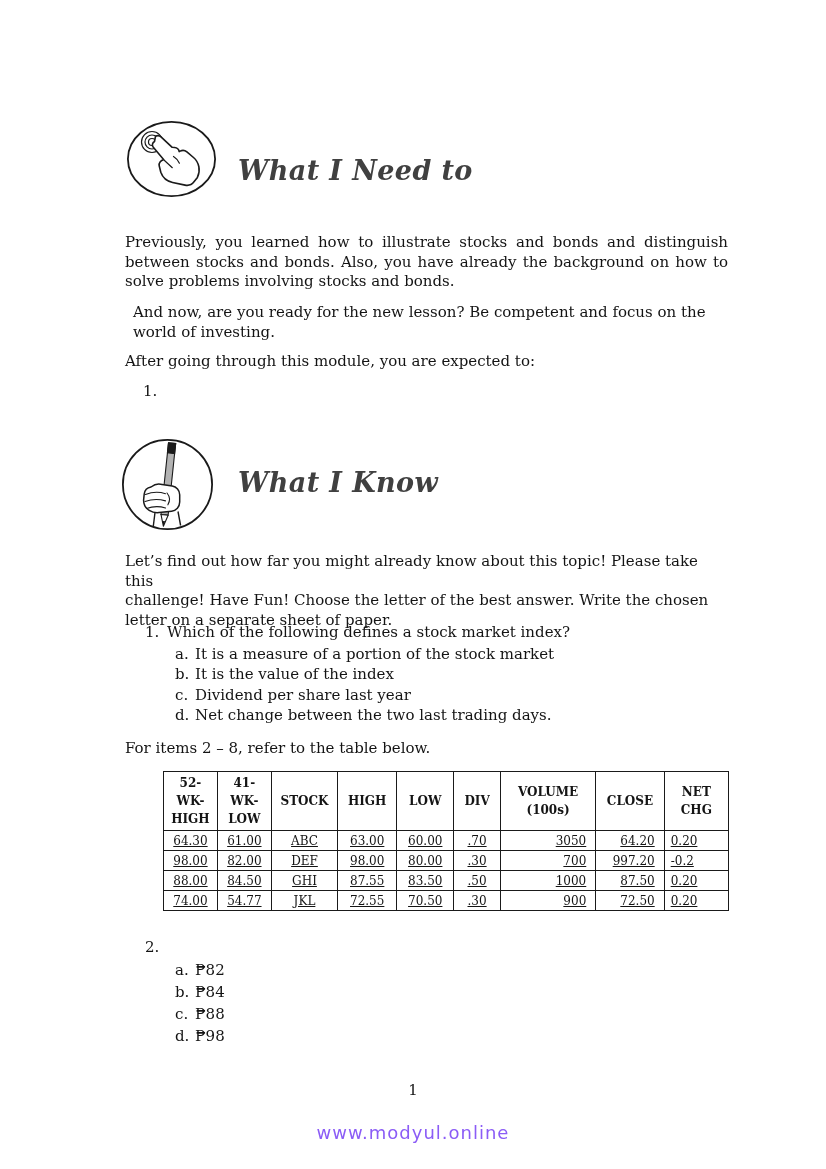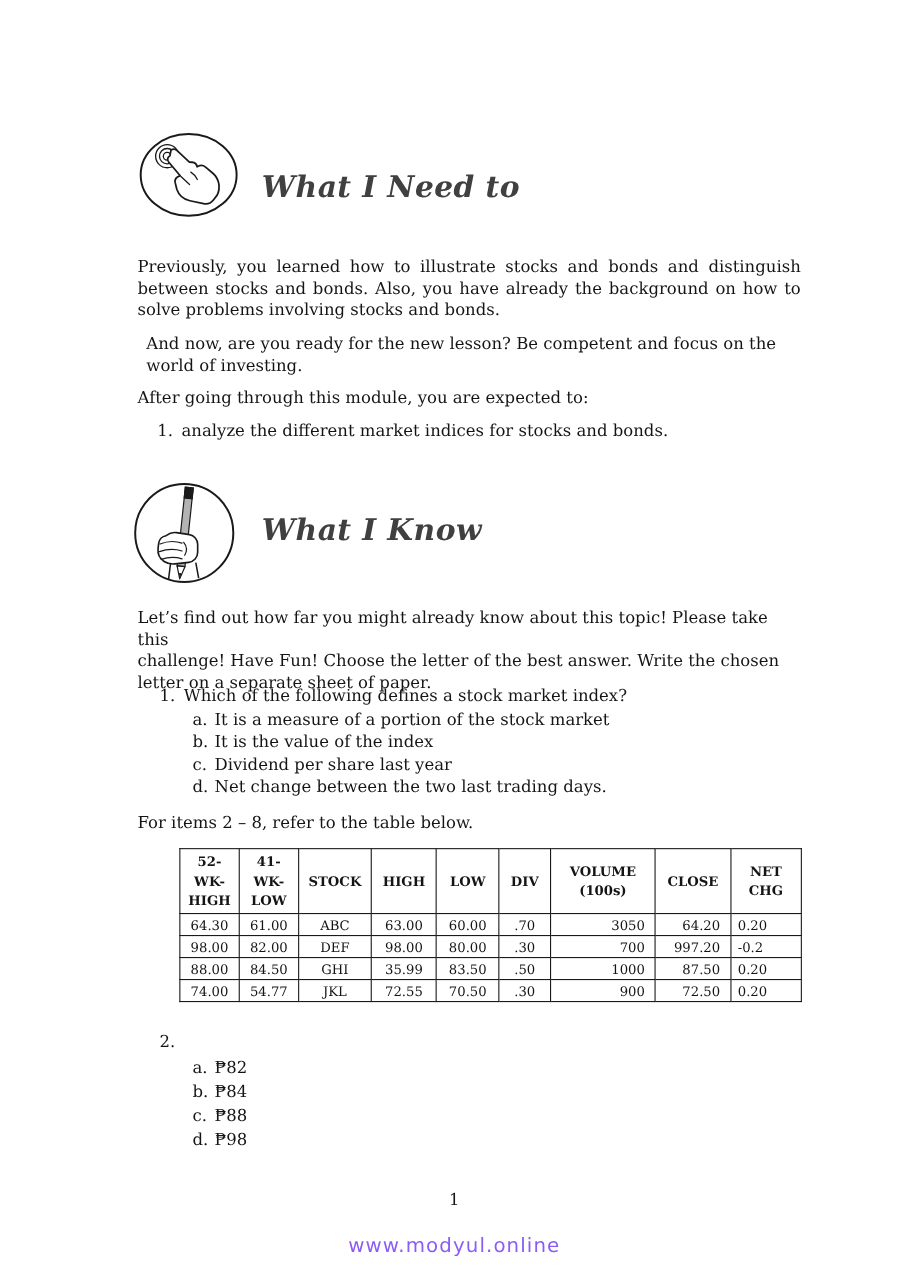--- a/index.html
+++ b/index.html
@@ -27,21 +27,21 @@
     border-collapse:collapse;table-layout:fixed;width:566px;
     font-size:12px;
   }
   table.stock th,table.stock td{
     border:1.5px solid #1a1a1a;overflow:hidden;white-space:normal;
   }
   table.stock th{
     font-weight:bold;text-align:center;vertical-align:middle;
     height:58px;line-height:18px;padding:0 2px;
   }
-  table.stock td{height:19px;line-height:18px;padding:0;}
+  table.stock td{height:19px;line-height:18px;padding:0;text-decoration:underline;}
   td.c{text-align:center;}
   td.r{text-align:right;padding-right:9px !important;}
   td.l{text-align:left;padding-left:6px !important;}
   .page-number{width:826px;text-align:center;font-size:15px;}
   .watermark{
     width:826px;text-align:center;font-family:"DejaVu Sans",sans-serif;
     font-size:18px;color:#8b5cf6;letter-spacing:1px;
   }
 </style>
 </head>
@@ -76,21 +76,20 @@
 <div class="abs heading-clip" style="left:238px;top:152px;width:280px;">
   <div class="heading">What I Need to</div>
 </div>
 
 <div class="abs body-text justify" style="left:125px;top:233px;width:603px;">Previously, you learned how to illustrate stocks and bonds and distinguish between stocks and bonds. Also, you have already the background on how to solve problems involving stocks and bonds.</div>
 <div class="abs body-text preline" style="left:133px;top:303px;width:603px;">And now, are you ready for the new lesson? Be competent and focus on the
 world of investing.</div>
 <div class="abs body-text" style="left:125px;top:352px;width:603px;">After going through this module, you are expected to:</div>
 <div class="abs body-text flexrow" style="left:143px;top:382px;width:585px;">
   <span class="num-col">1.</span>
-  <span>analyze the different market indices for stocks and bonds.</span>
 </div>
 
 <div class="abs" style="left:121px;top:436px;width:93px;height:97px;">
   <svg viewBox="0 0 93 97" width="93" height="97">
     <circle cx="46.5" cy="48.5" r="44.6" fill="#fff" stroke="#1a1a1a" stroke-width="1.8"></circle>
     <g transform="rotate(6 47 48)">
       <rect x="43.2" y="7" width="7.2" height="72" fill="#b3b3b3" stroke="#1a1a1a" stroke-width="1.1"></rect>
       <rect x="43.2" y="7" width="7.2" height="10" fill="#1a1a1a" stroke="#1a1a1a" stroke-width="1.1"></rect>
       <polygon points="43.2,79 50.4,79 46.8,90.5" fill="#fff" stroke="#1a1a1a" stroke-width="1.1" stroke-linejoin="round"></polygon>
       <polygon points="45.6,85.3 48.1,85.3 46.8,90.5" fill="#1a1a1a"></polygon>
@@ -190,21 +189,21 @@
         <td class="c">80.00</td>
         <td class="c">.30</td>
         <td class="r">700</td>
         <td class="r">997.20</td>
         <td class="l">-0.2</td>
       </tr>
       <tr>
         <td class="c">88.00</td>
         <td class="c">84.50</td>
         <td class="c">GHI</td>
-        <td class="c">35.99</td>
+        <td class="c">87.55</td>
         <td class="c">83.50</td>
         <td class="c">.50</td>
         <td class="r">1000</td>
         <td class="r">87.50</td>
         <td class="l">0.20</td>
       </tr>
       <tr>
         <td class="c">74.00</td>
         <td class="c">54.77</td>
         <td class="c">JKL</td>

